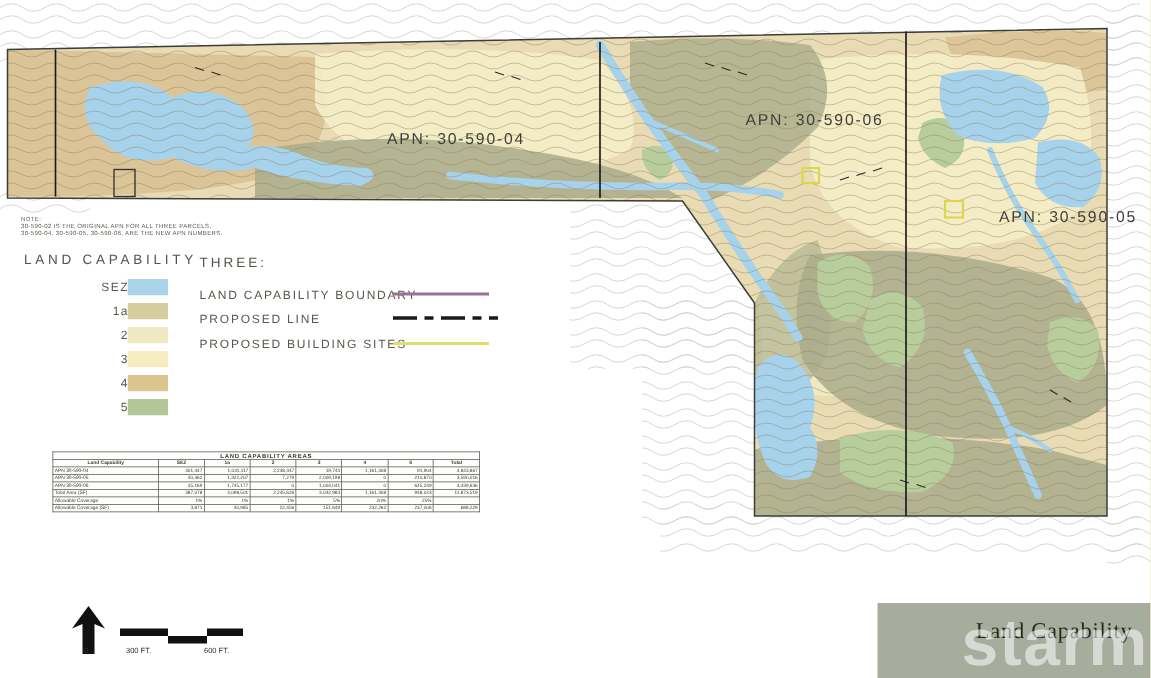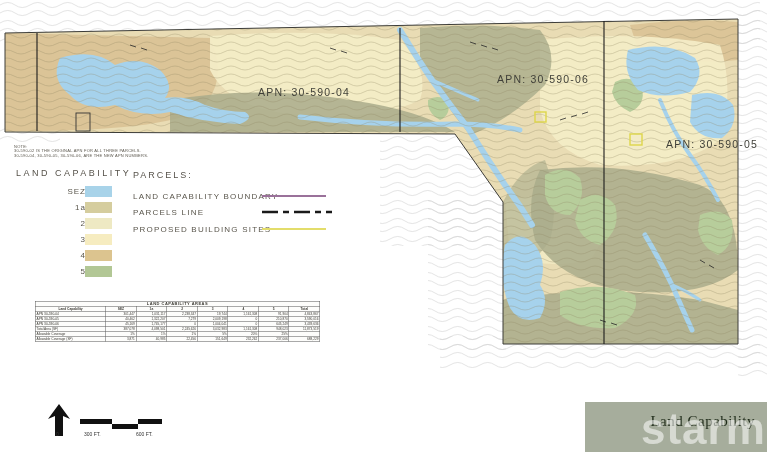--- a/index.html
+++ b/index.html
@@ -171,30 +171,30 @@
     <rect width="27" height="11" fill="#dcc48f"></rect>
     </svg>
 </div>
 <div class="capkey-row" style="top:266px">
   <span class="cl">5</span>
   <svg width="27" height="11">
     <rect width="27" height="11" fill="#b2c795"></rect>
     </svg>
 </div>
 
-<div class="abs legend-title">PARCELS:</div>
+<div class="abs legend-title">THREE:</div>
 
 <div class="legend-row" style="top:191px">
   <span class="ll">LAND CAPABILITY BOUNDARY</span>
   <svg width="64" height="4">
     <line x1="0" y1="2" x2="64" y2="2" stroke-width="2" stroke="#9a719a"></line>
     </svg>
 </div>
 <div class="legend-row" style="top:207px">
-  <span class="ll">PARCELS LINE</span>
+  <span class="ll">PROPOSED LINE</span>
   <svg width="70" height="4">
     <line x1="0" y1="2" x2="70" y2="2" stroke-width="2.4" stroke-dasharray="16 5 6 5" stroke="#1a1a1a"></line>
     </svg>
 </div>
 <div class="legend-row" style="top:224px">
   <span class="ll">PROPOSED BUILDING SITES</span>
   <svg width="64" height="4">
     <line x1="0" y1="2" x2="64" y2="2" stroke-width="2" stroke="#e3dd6b"></line>
     </svg>
 </div>

